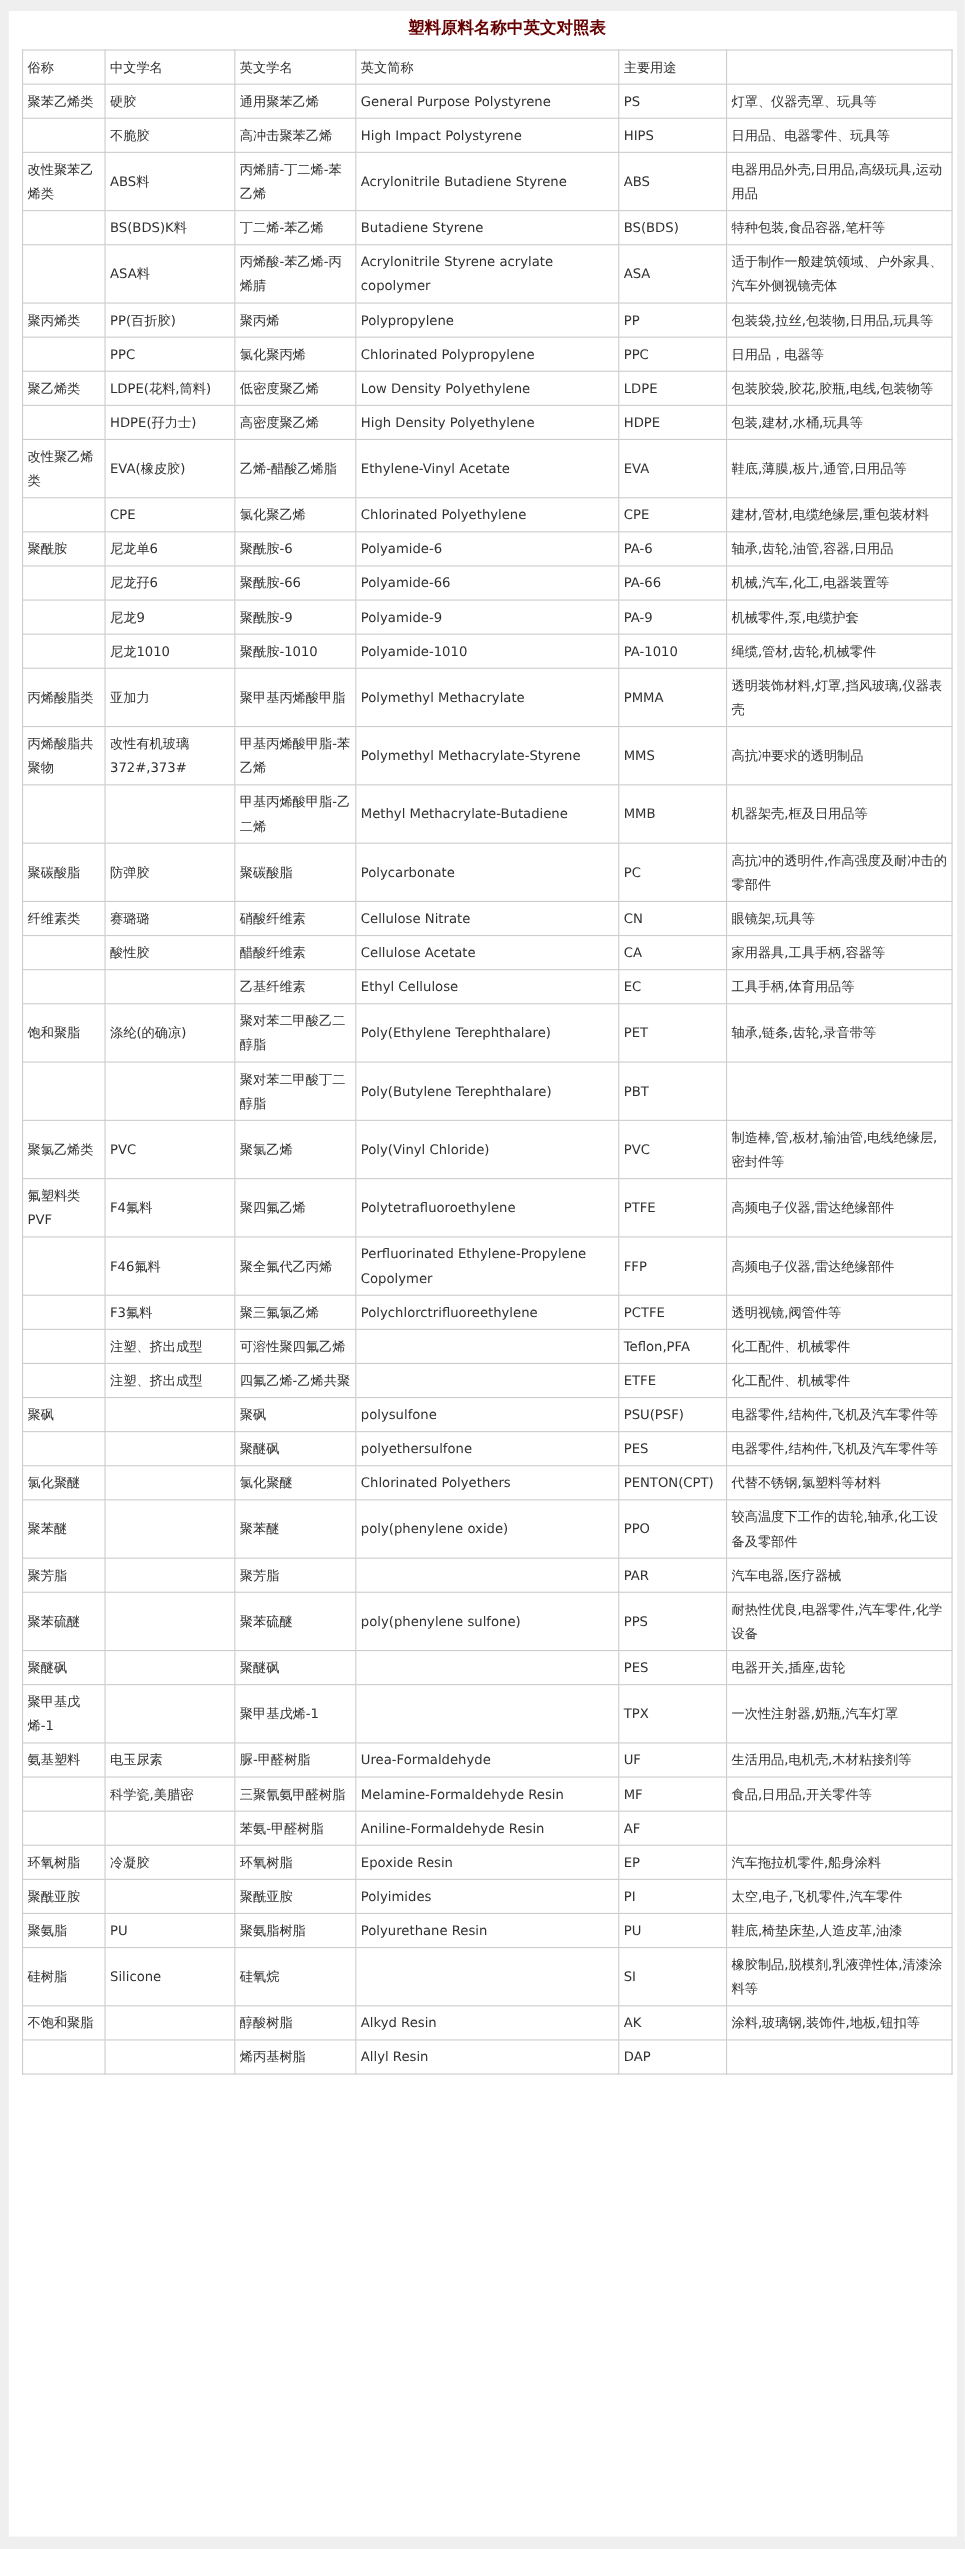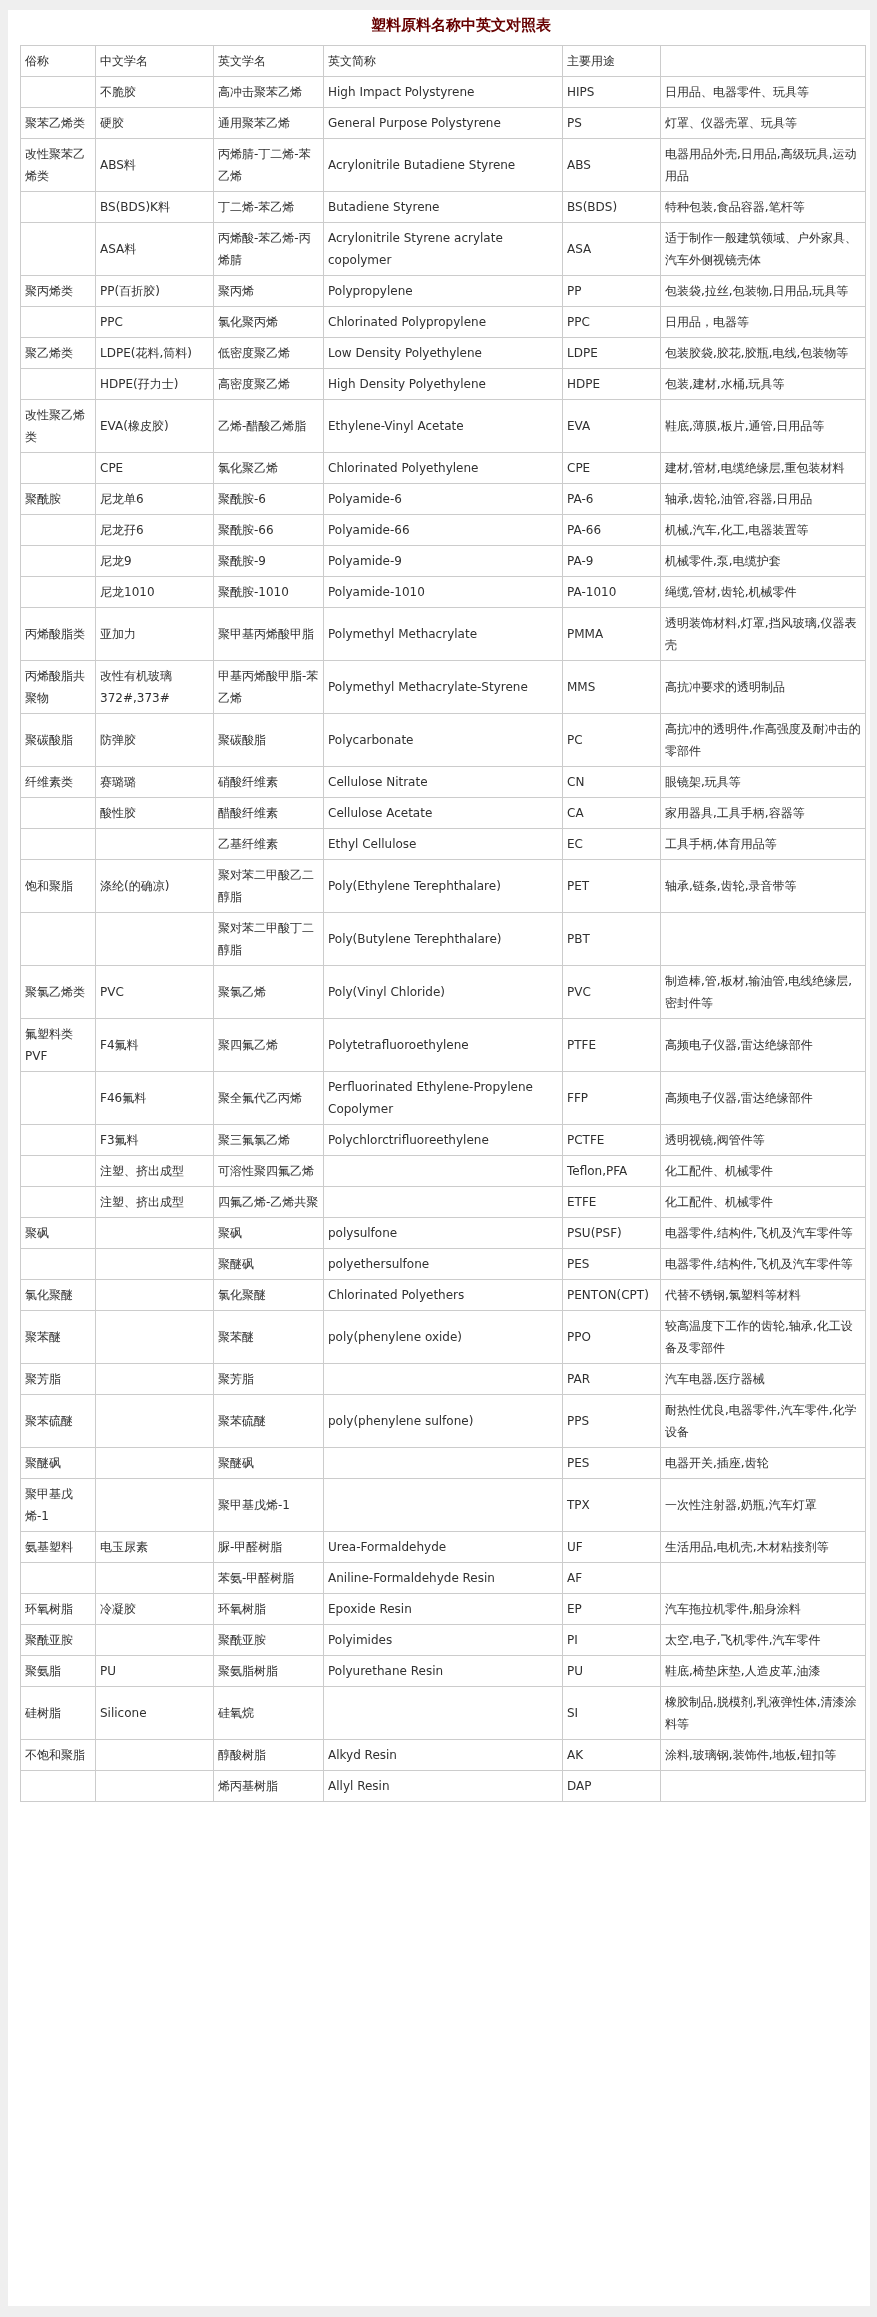--- a/index.html
+++ b/index.html
@@ -71,36 +71,36 @@
           <th>俗称</th>
           <th>中文学名</th>
           <th>英文学名</th>
           <th>英文简称</th>
           <th>主要用途</th>
           <th></th>
         </tr>
     </thead>
     <tbody>
         <tr>
-          <td></td>
-          <td>不脆胶</td>
-          <td>高冲击聚苯乙烯</td>
-          <td>High Impact Polystyrene</td>
-          <td>HIPS</td>
-          <td>日用品、电器零件、玩具等</td>
-        </tr>
-        <tr>
           <td>聚苯乙烯类</td>
           <td>硬胶</td>
           <td>通用聚苯乙烯</td>
           <td>General Purpose Polystyrene</td>
           <td>PS</td>
           <td>灯罩、仪器壳罩、玩具等</td>
         </tr>
         <tr>
+          <td></td>
+          <td>不脆胶</td>
+          <td>高冲击聚苯乙烯</td>
+          <td>High Impact Polystyrene</td>
+          <td>HIPS</td>
+          <td>日用品、电器零件、玩具等</td>
+        </tr>
+        <tr>
           <td>改性聚苯乙烯类</td>
           <td>ABS料</td>
           <td>丙烯腈-丁二烯-苯乙烯</td>
           <td>Acrylonitrile Butadiene Styrene</td>
           <td>ABS</td>
           <td>电器用品外壳,日用品,高级玩具,运动用品</td>
         </tr>
         <tr>
           <td></td>
           <td>BS(BDS)K料</td>
@@ -207,20 +207,28 @@
         </tr>
         <tr>
           <td>丙烯酸脂共聚物</td>
           <td>改性有机玻璃372#,373#</td>
           <td>甲基丙烯酸甲脂-苯乙烯</td>
           <td>Polymethyl Methacrylate-Styrene</td>
           <td>MMS</td>
           <td>高抗冲要求的透明制品</td>
         </tr>
         <tr>
+          <td></td>
+          <td></td>
+          <td>甲基丙烯酸甲脂-乙二烯</td>
+          <td>Methyl Methacrylate-Butadiene</td>
+          <td>MMB</td>
+          <td>机器架壳,框及日用品等</td>
+        </tr>
+        <tr>
           <td>聚碳酸脂</td>
           <td>防弹胶</td>
           <td>聚碳酸脂</td>
           <td>Polycarbonate</td>
           <td>PC</td>
           <td>高抗冲的透明件,作高强度及耐冲击的零部件</td>
         </tr>
         <tr>
           <td>纤维素类</td>
           <td>赛璐璐</td>
@@ -376,20 +384,28 @@
         <tr>
           <td>氨基塑料</td>
           <td>电玉尿素</td>
           <td>脲-甲醛树脂</td>
           <td>Urea-Formaldehyde</td>
           <td>UF</td>
           <td>生活用品,电机壳,木材粘接剂等</td>
         </tr>
         <tr>
           <td></td>
+          <td>科学瓷,美腊密</td>
+          <td>三聚氰氨甲醛树脂</td>
+          <td>Melamine-Formaldehyde Resin</td>
+          <td>MF</td>
+          <td>食品,日用品,开关零件等</td>
+        </tr>
+        <tr>
+          <td></td>
           <td></td>
           <td>苯氨-甲醛树脂</td>
           <td>Aniline-Formaldehyde Resin</td>
           <td>AF</td>
           <td></td>
         </tr>
         <tr>
           <td>环氧树脂</td>
           <td>冷凝胶</td>
           <td>环氧树脂</td>

